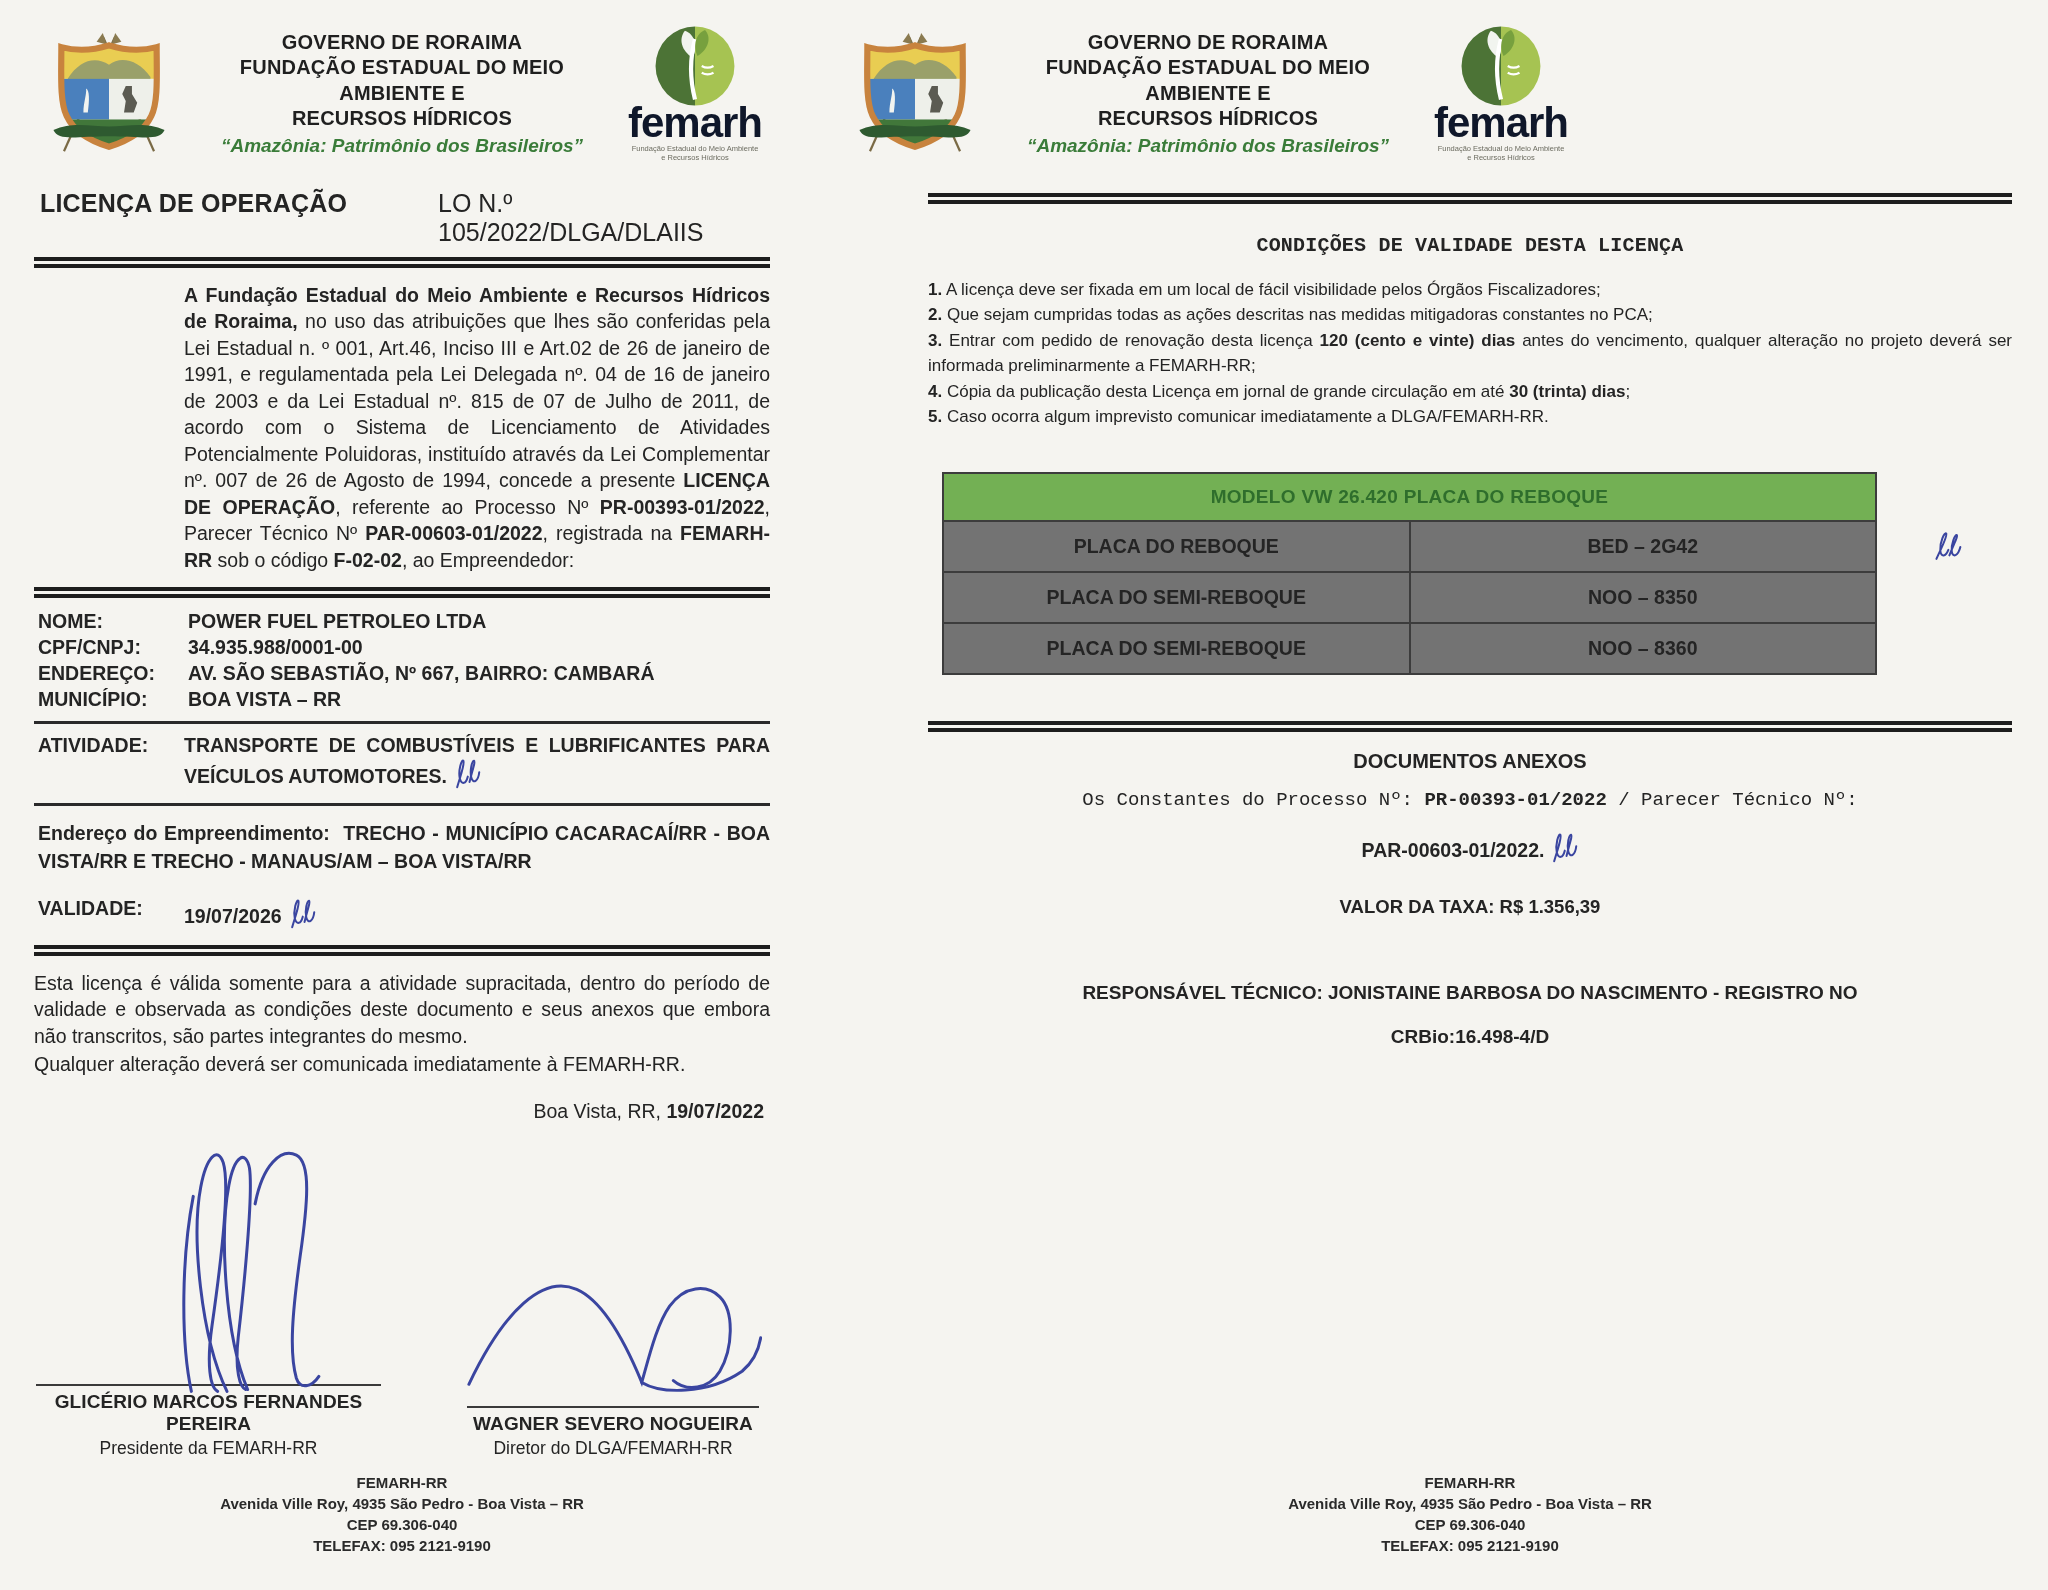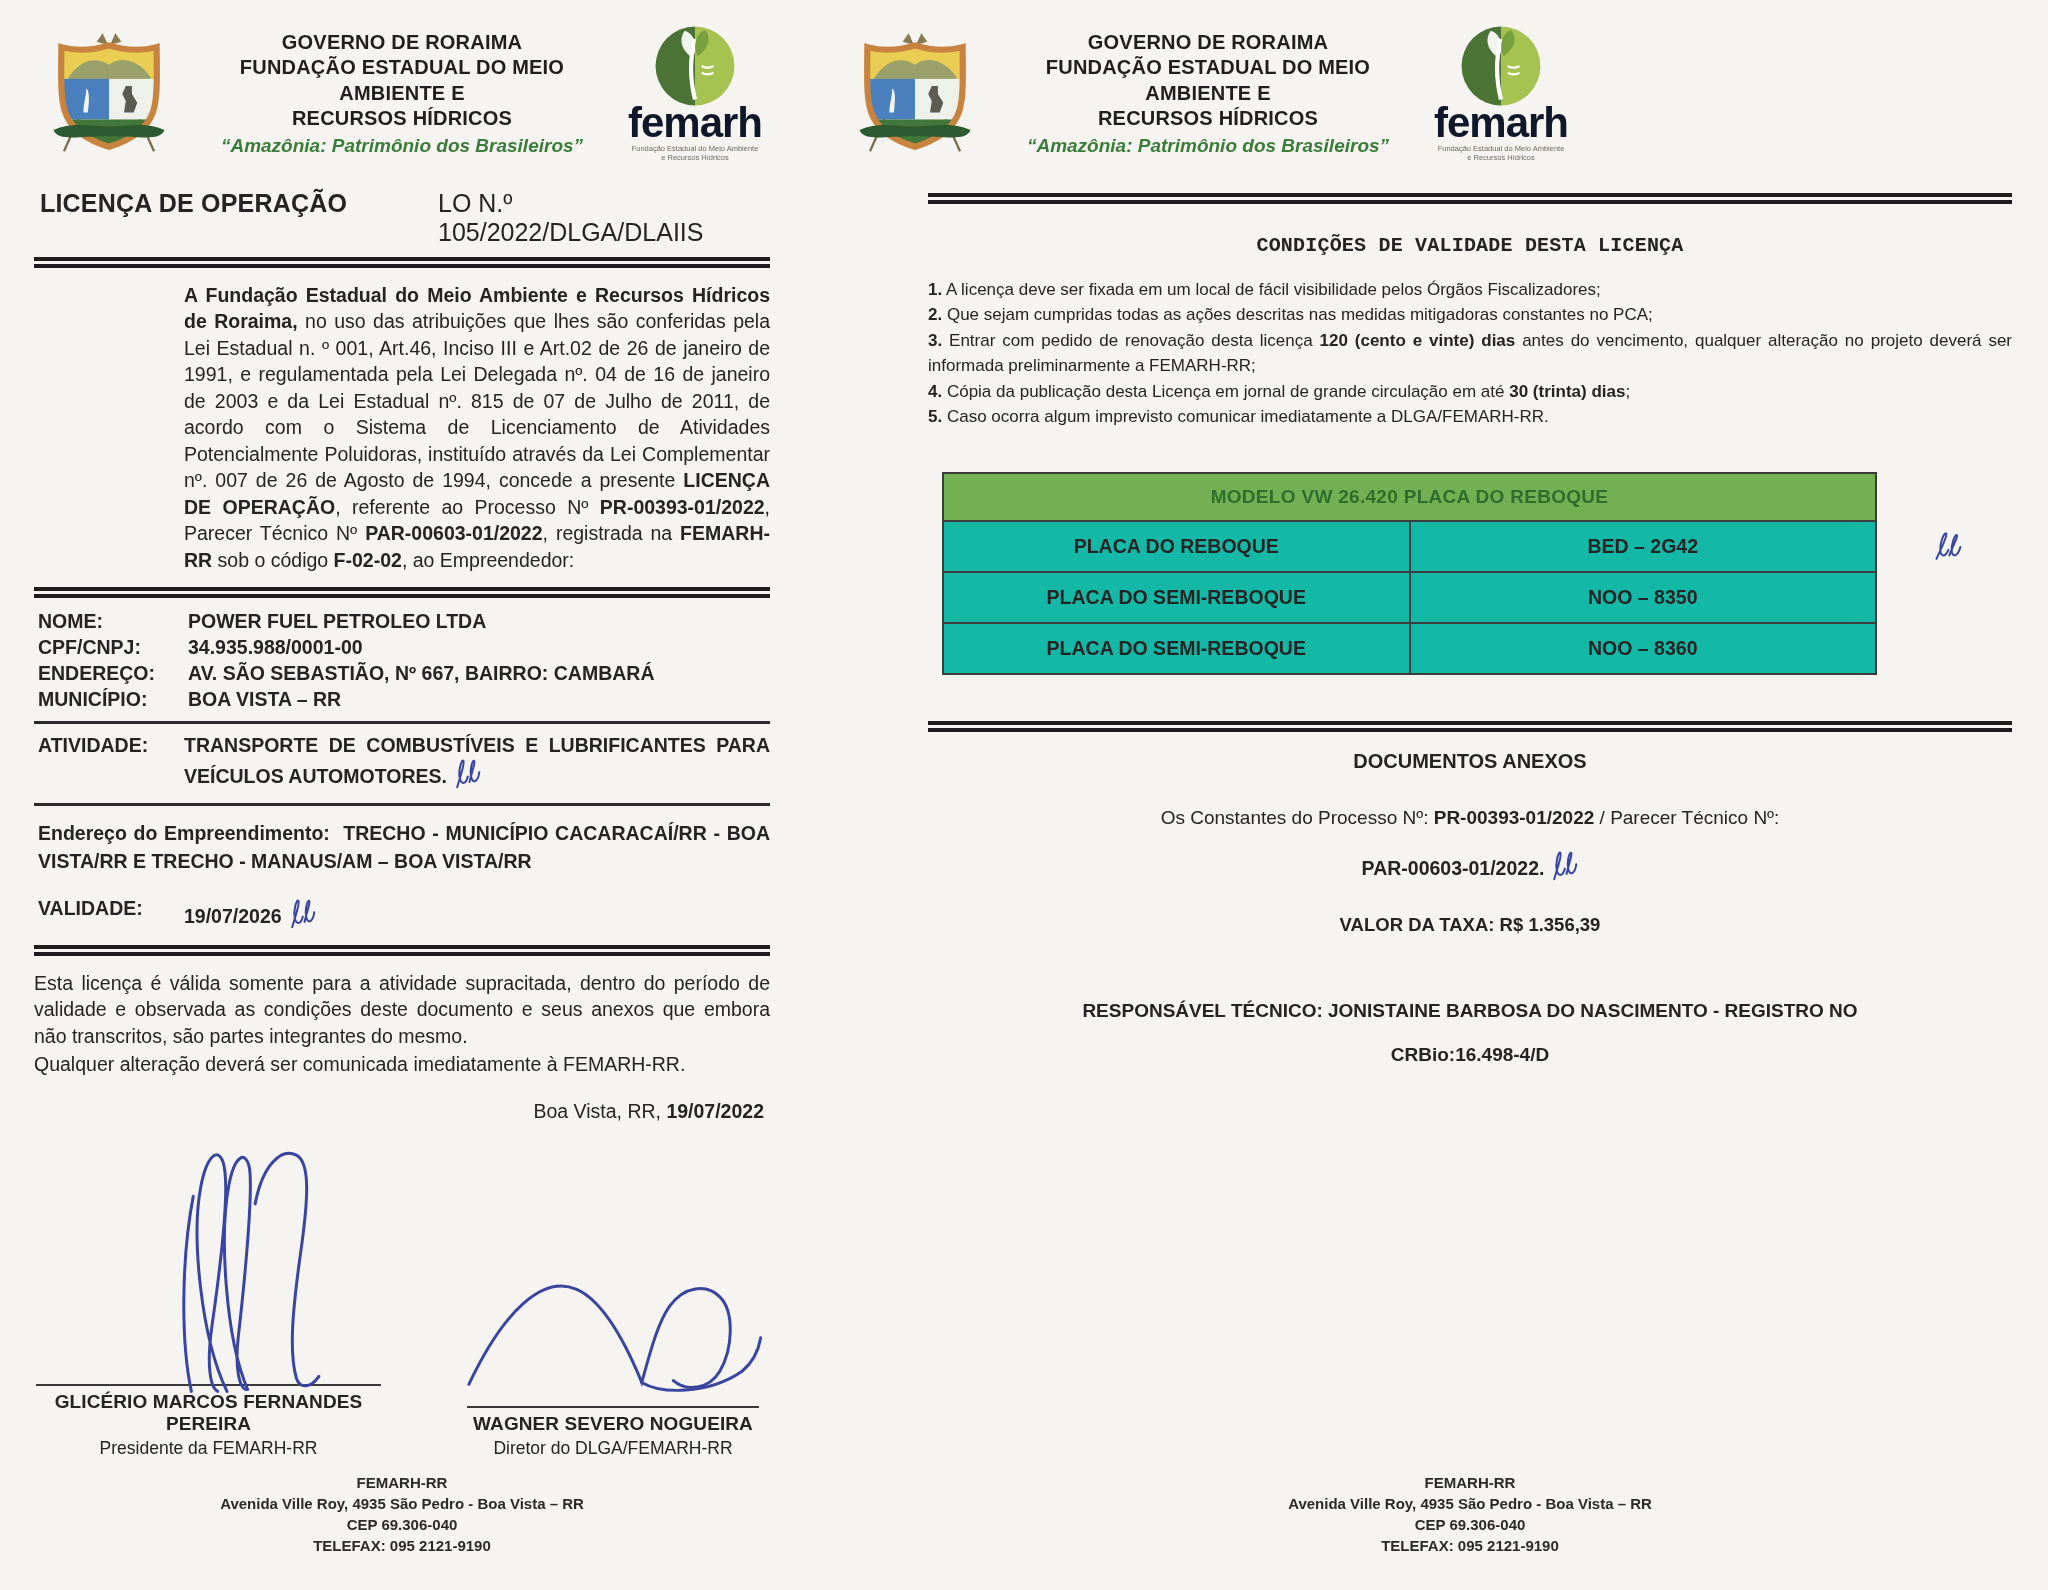--- a/index.html
+++ b/index.html
@@ -72,27 +72,27 @@
   .table-wrap { position: relative; margin-top: 42px; }
   .placa-table { border-collapse: collapse; width: 935px; margin-left: 14px; table-layout: fixed; }
   .placa-table th {
     background: #73b054; color: #2f6e2c;
     font-size: 19px; font-weight: bold; letter-spacing: .3px;
     padding: 12px 20px; border: 2.5px solid #3c3c3c;
   }
   .placa-table td {
     border: 2.5px solid #3c3c3c; border-top-width: 2px;
     text-align: center; font-weight: bold; font-size: 19.5px; padding: 13px 6px;
-    background: #14b8a6;
+    background: #737373;
   }
   .ini { width: 30px; height: 34px; fill: none; stroke: #3a45a0; stroke-width: 2.3; stroke-linecap: round; display: inline-block; vertical-align: -8px; margin-left: 4px; }
   .ini-table { position: absolute; left: 1000px; top: 58px; transform: rotate(8deg); }
   .annex-rule { margin-top: 46px; }
   .annex-title { text-align: center; font-size: 20px; font-weight: bold; margin-top: 18px; }
-  .annex-line { text-align: center; font-size: 19px; margin-top: 34px; }
+  .annex-line { text-align: center; font-size: 19px; margin-top: 16px; font-family: Liberation Mono, monospace; }
   .annex-parecer { text-align: center; font-size: 19.5px; font-weight: bold; margin-top: 20px; }
   .tax-line { text-align: center; font-size: 18.5px; font-weight: bold; margin-top: 31px; }
   .resp-1 { text-align: center; font-size: 19px; font-weight: bold; margin-top: 64px; }
   .resp-2 { text-align: center; font-size: 19px; font-weight: bold; margin-top: 22px; }
 </style>
 </head>
 <body>
 
 <div class="sheet">
 

